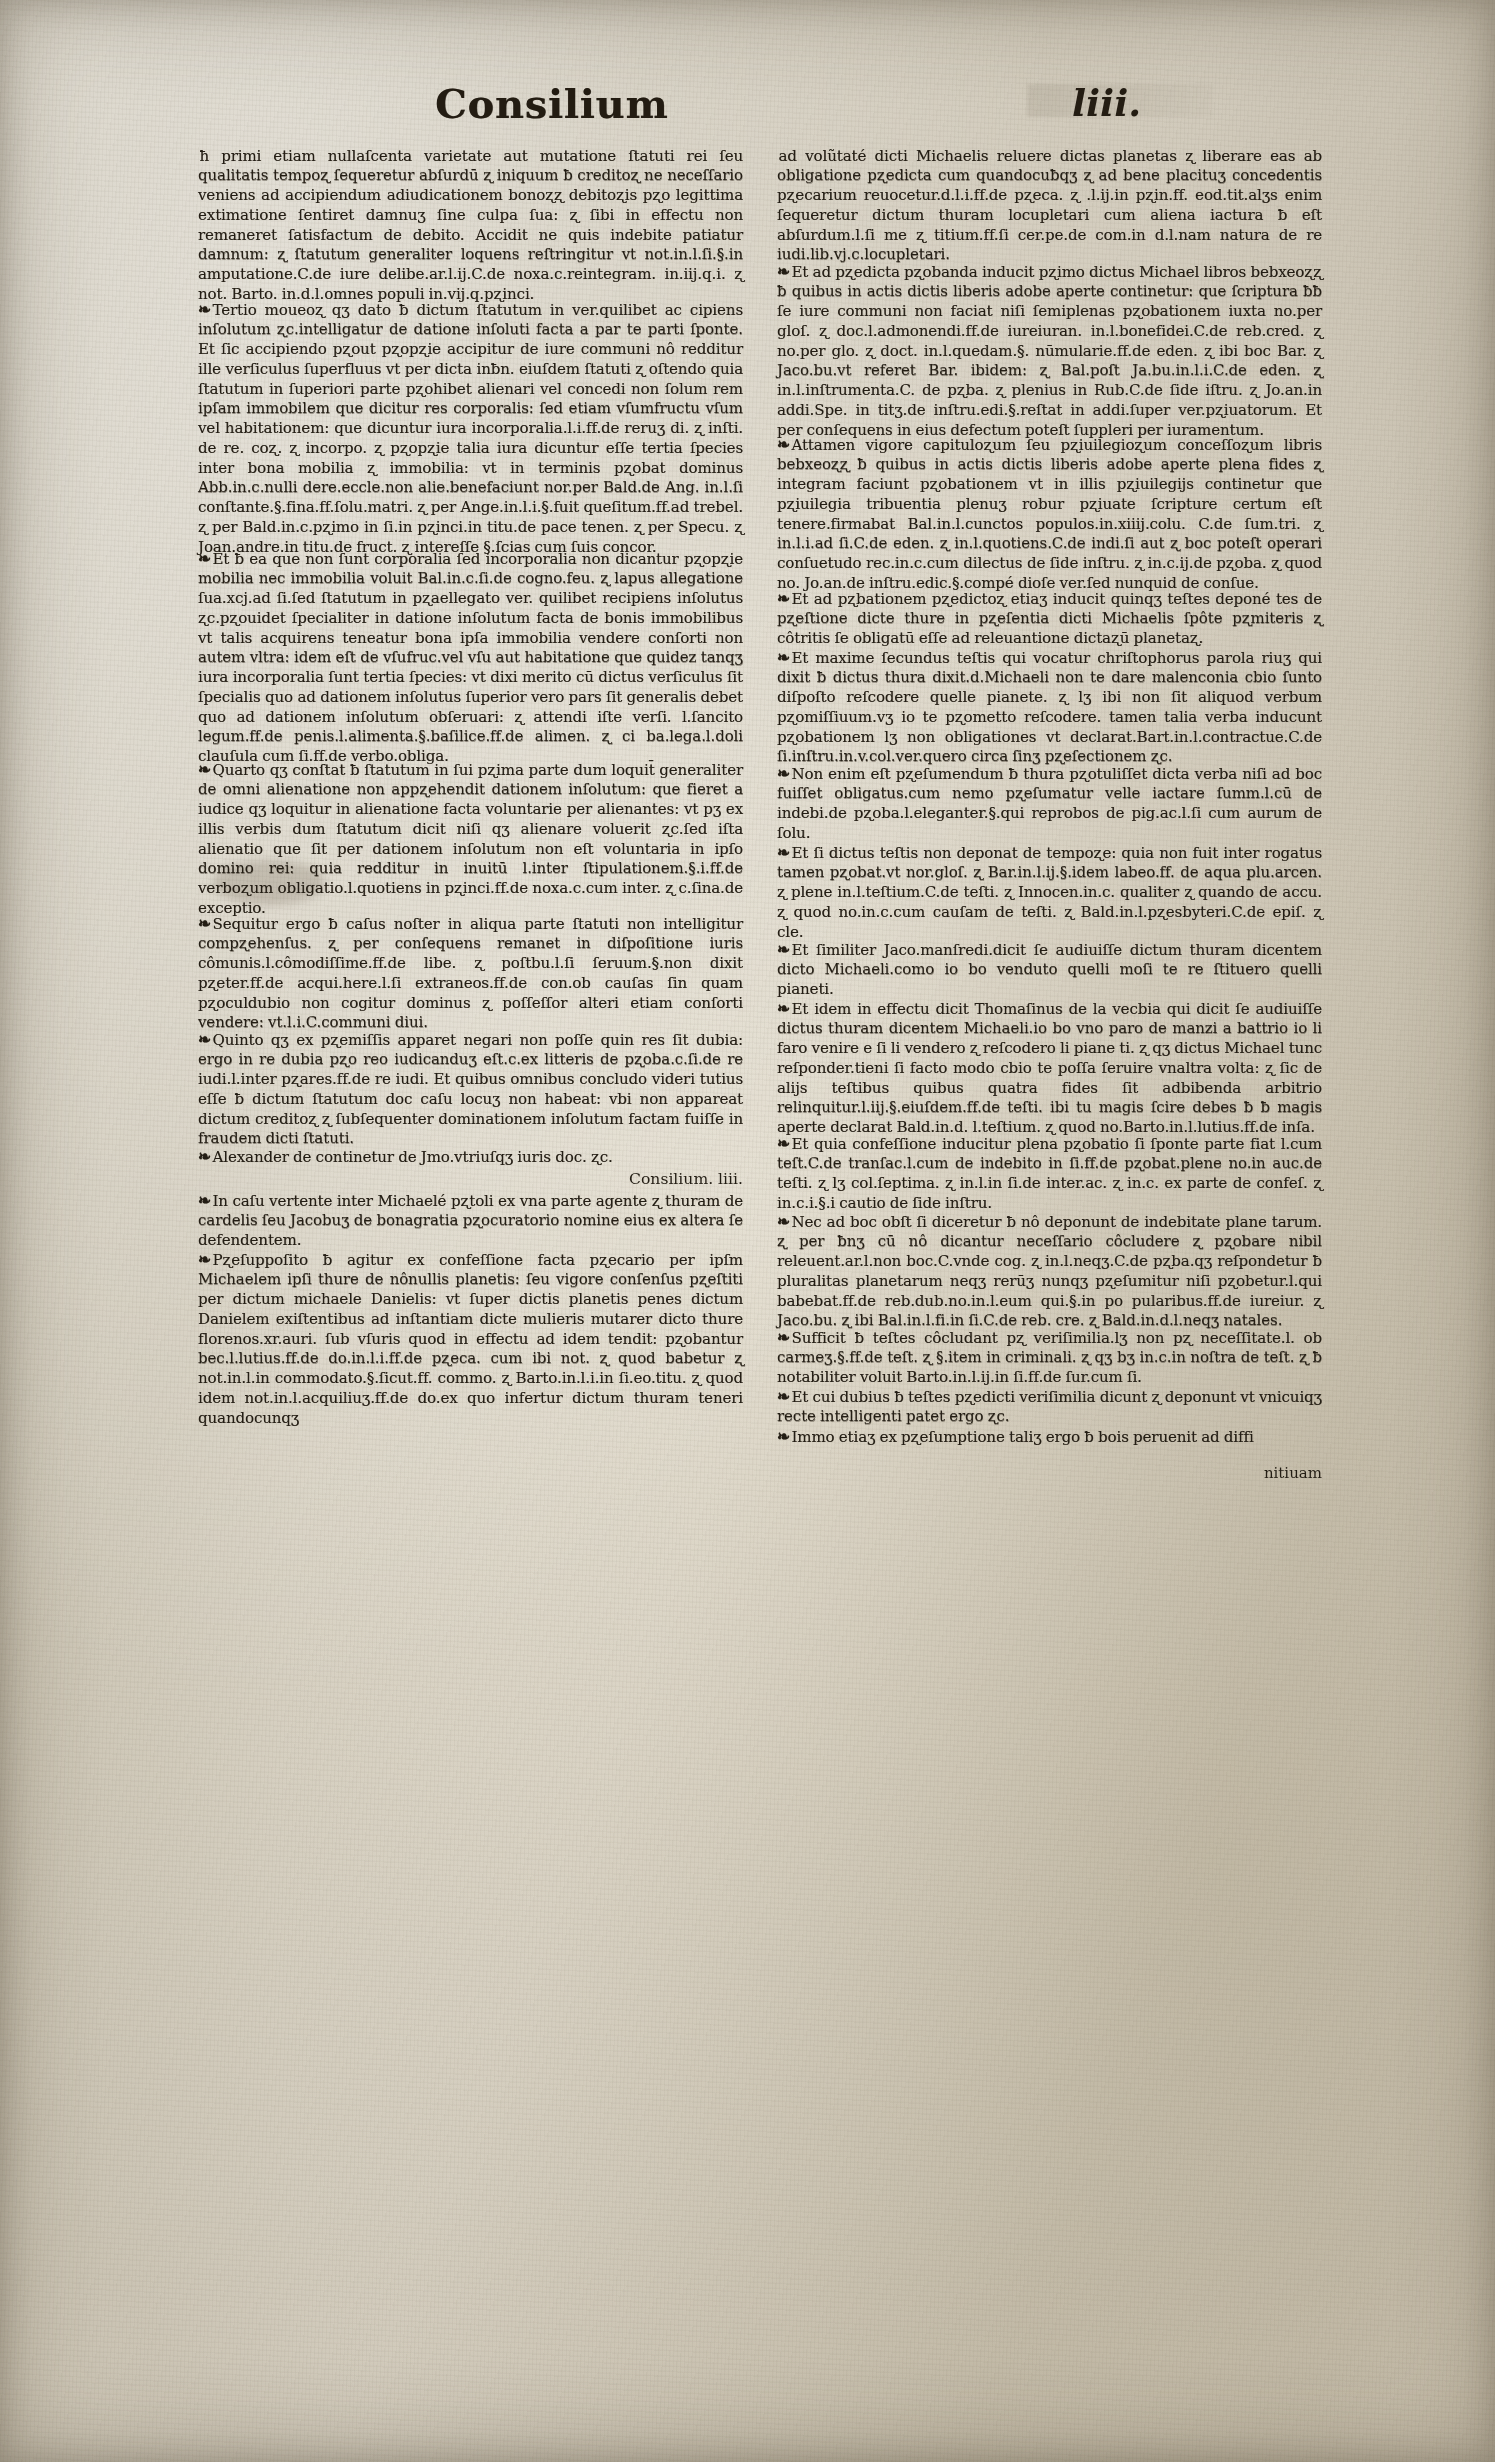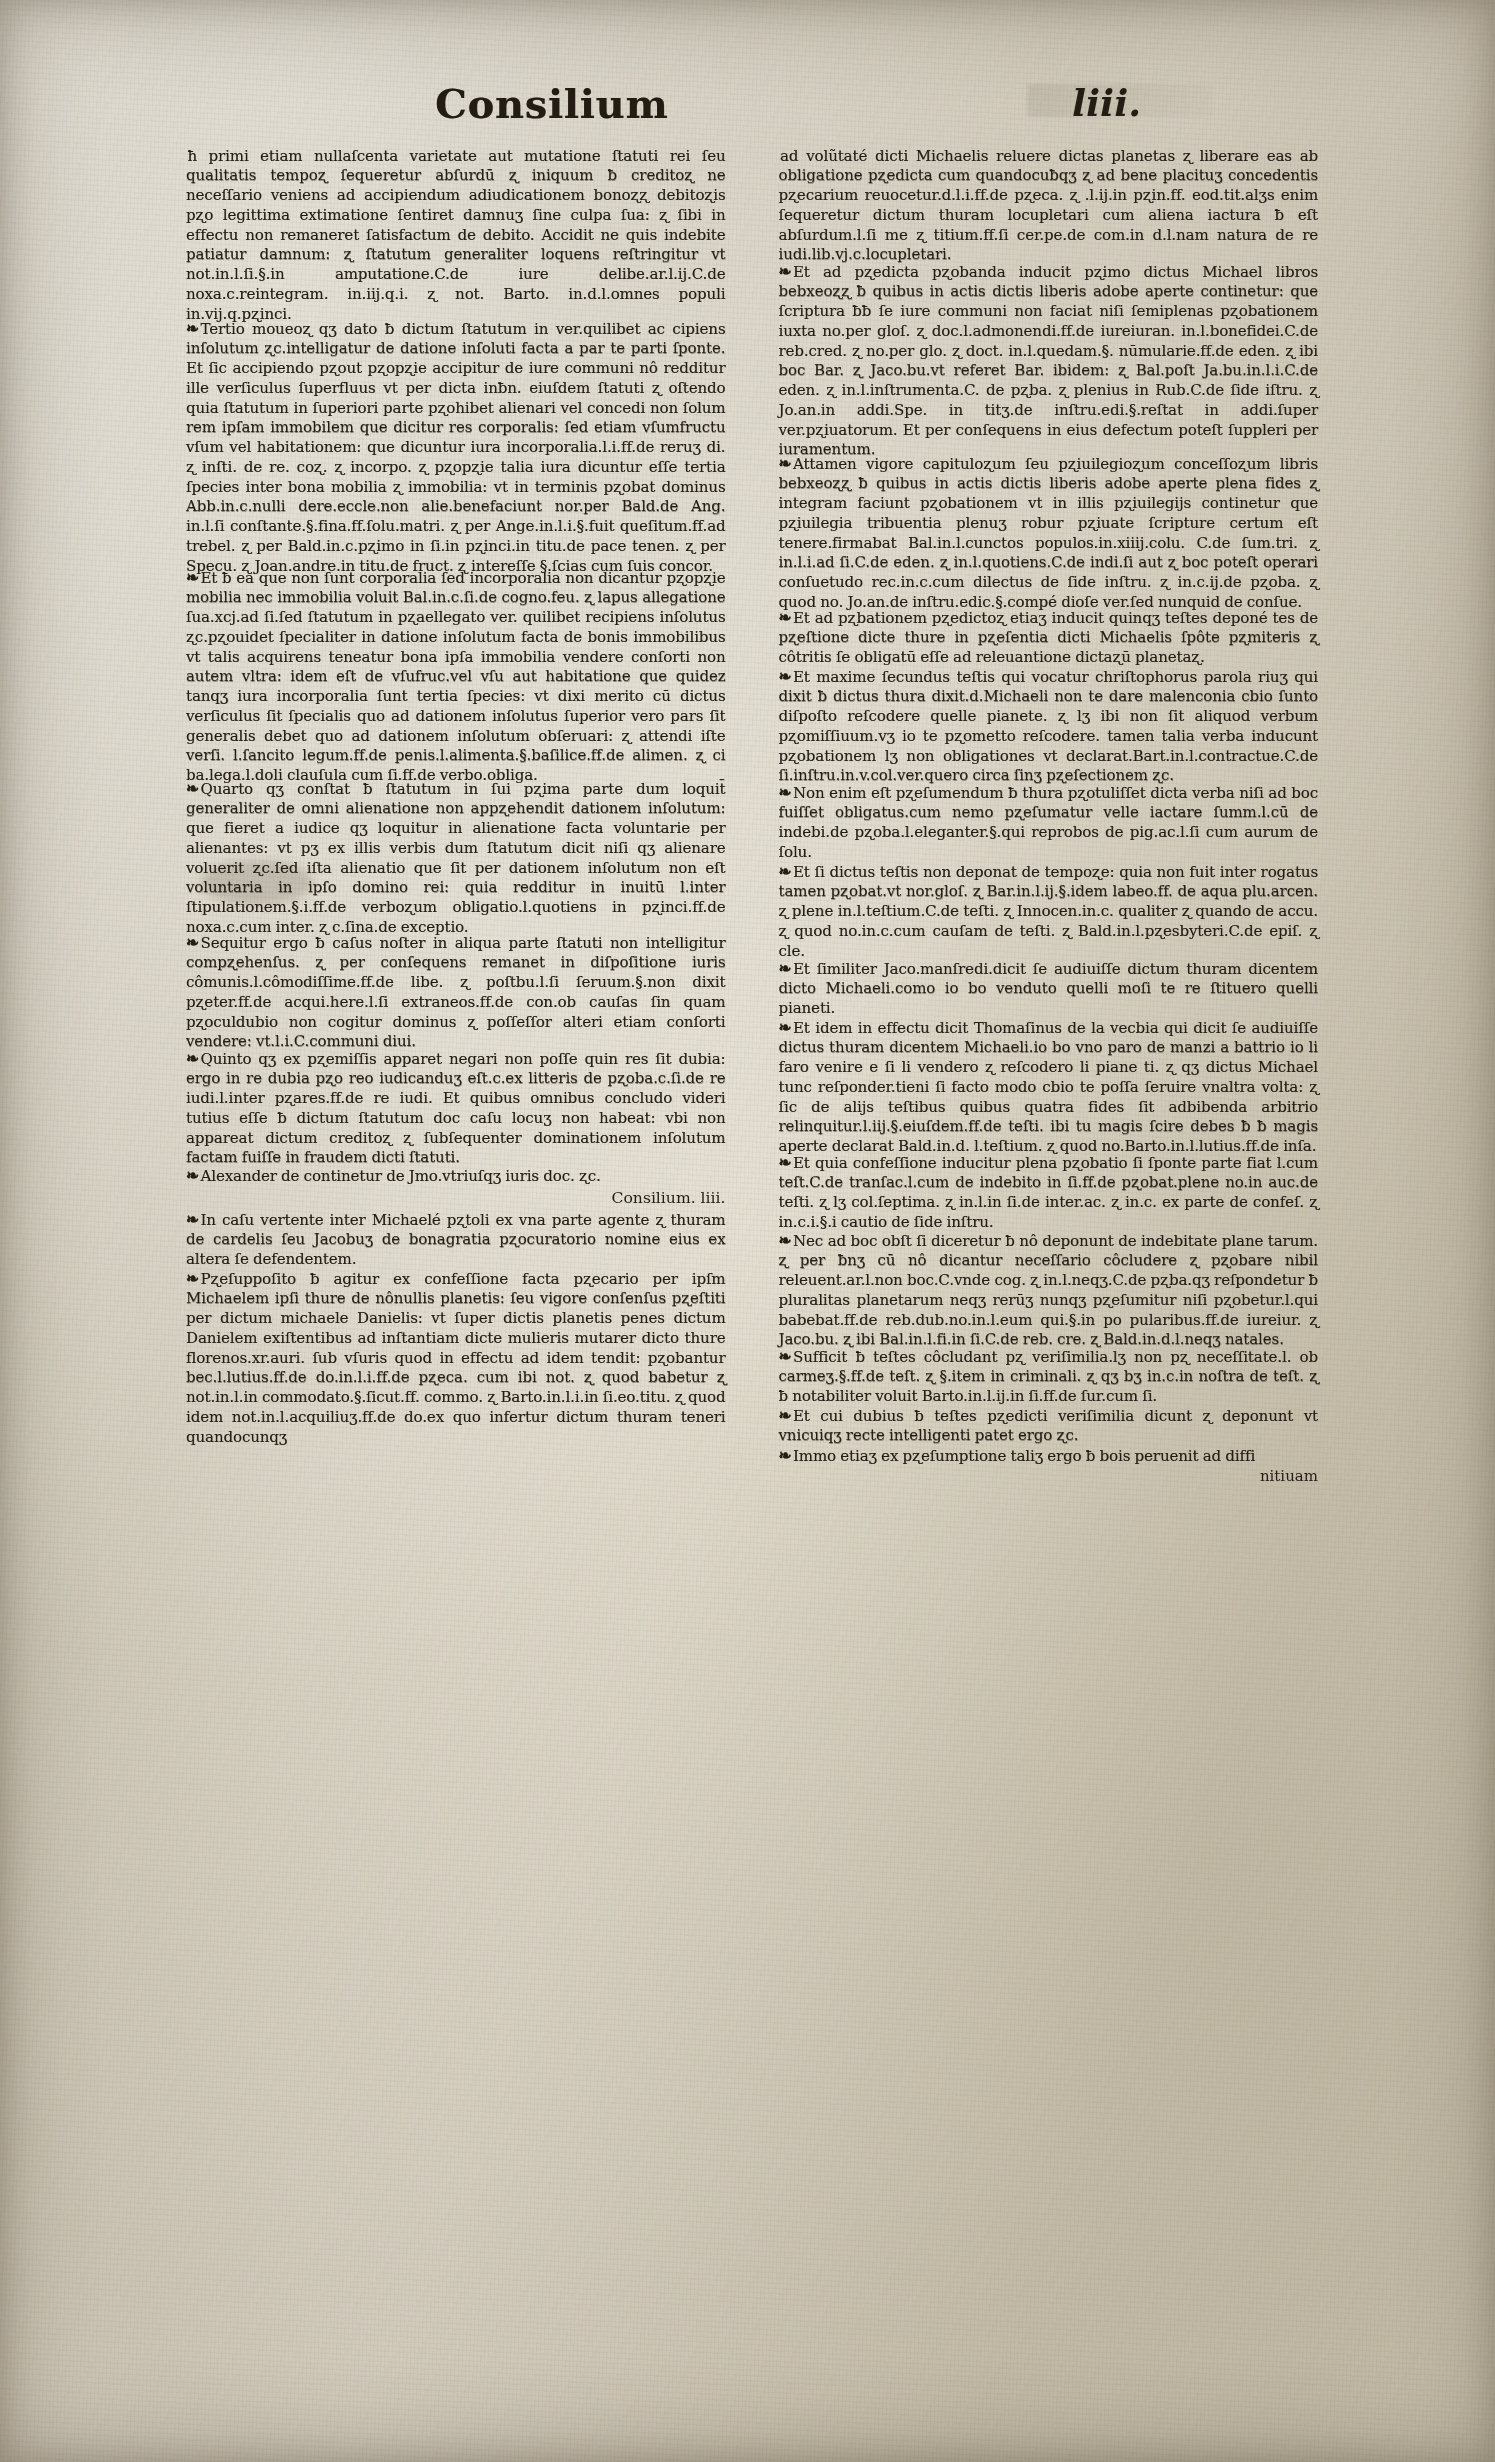--- a/index.html
+++ b/index.html
@@ -83,25 +83,25 @@
     height: 33px;
     background: linear-gradient(90deg, rgba(90,80,62,0.22), rgba(90,80,62,0.05));
     filter: blur(1.5px);
     opacity: 0.55;
   }
 
   
   .cols {
     position: absolute;
     top: 71px;
-    left: 0;
+    left: 12px;
     width: 1132px;
     height: 2219px;
     display: flex;
-    gap: 53px;
+    gap: 34px;
   }
   .col {
     width: 545px;
     position: relative;
   }
 
   .para {
     font-family: "DejaVu Serif", serif;
     font-size: 15px;
     line-height: 19px;
@@ -157,21 +157,21 @@
     font-family: "DejaVu Serif", serif;
     font-size: 15.6px;
     color: #231d14;
     margin: 4.5px 0 1.5px 0;
   }
   .tail-right {
     text-align: right;
     font-family: "DejaVu Serif", serif;
     font-size: 15px;
     color: #231d14;
-    margin-top: 2px;
+    margin-top: 18px;
   }
   .smudge {
     position: absolute;
     border-radius: 50%;
     background: rgba(95,84,62,0.22);
     filter: blur(4.5px);
     pointer-events: none;
   }
 </style>
 </head>

